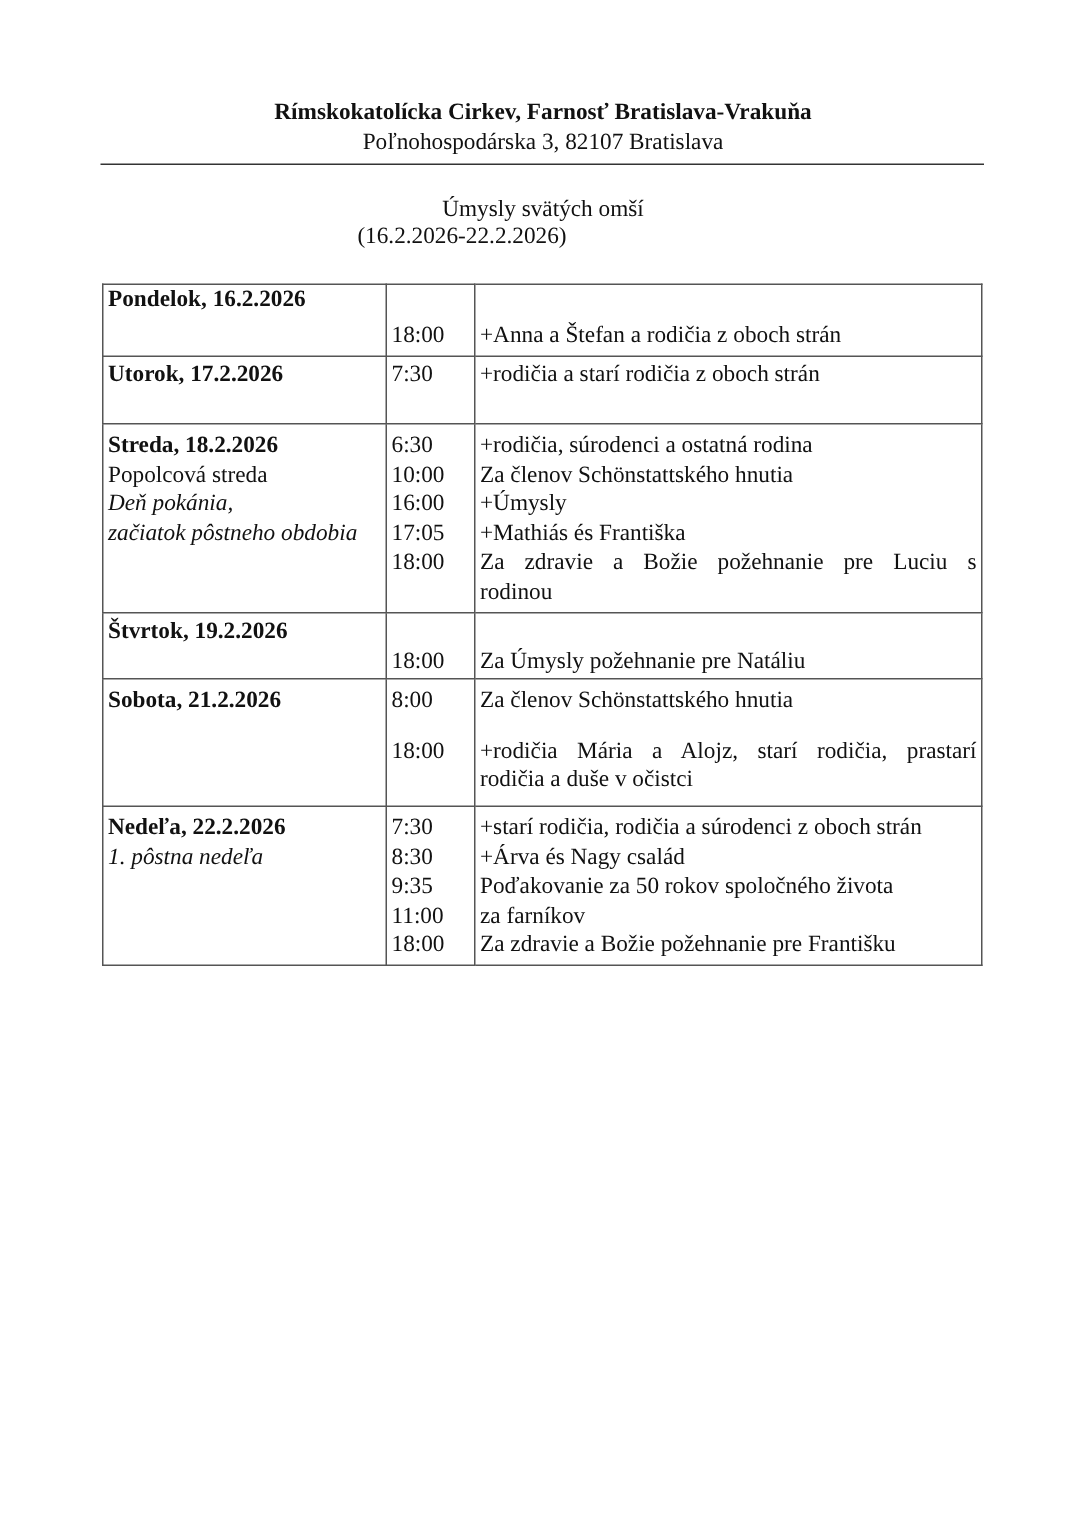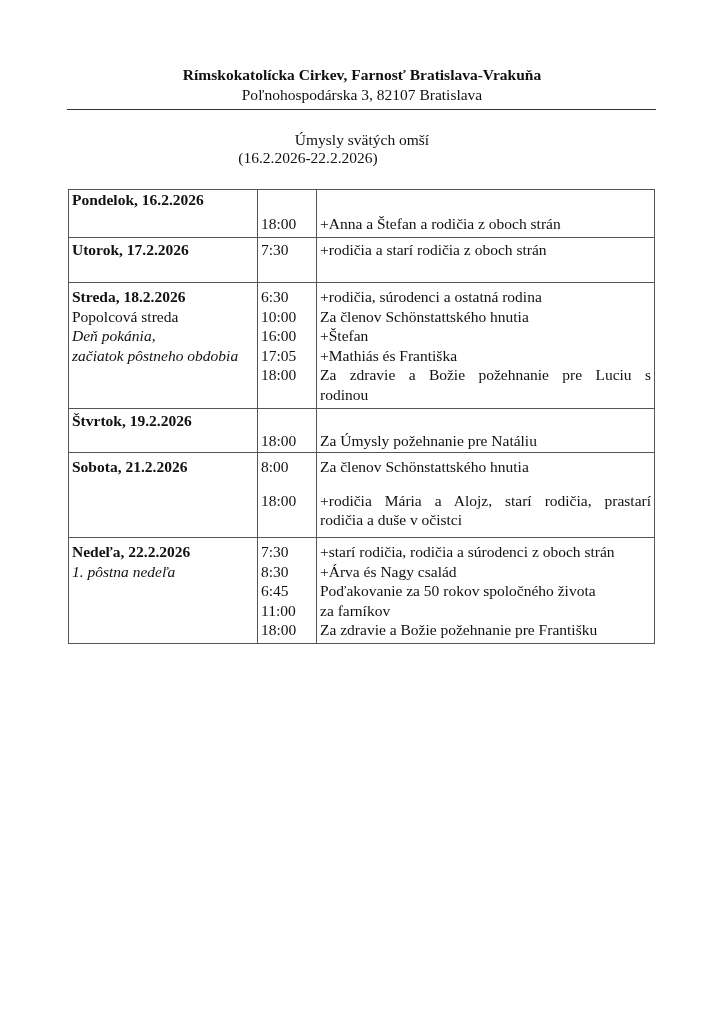--- a/index.html
+++ b/index.html
@@ -69,21 +69,21 @@
       <td class="times" style="padding-top:4px;">
         <span class="line">6:30</span>
         <span class="line">10:00</span>
         <span class="line">16:00</span>
         <span class="line">17:05</span>
         <span class="line">18:00</span>
       </td>
       <td class="intents" style="padding-top:4px;">
         <span class="line">+rodičia, súrodenci a ostatná rodina</span>
         <span class="line">Za členov Schönstattského hnutia</span>
-        <span class="line">+Štefan</span>
+        <span class="line">+Úmysly</span>
         <span class="line">+Mathiás és Františka</span>
         <span class="just">Za zdravie a Božie požehnanie pre Luciu s</span>
         <span class="line">rodinou</span>
       </td>
     </tr>
 
     <tr style="height:44px;">
       <td class="day" style="padding-top:2px;">
         <span class="day-name">Štvrtok, 19.2.2026</span>
       </td>
@@ -114,21 +114,21 @@
     </tr>
 
     <tr style="height:106px;">
       <td class="day" style="padding-top:4px;">
         <span class="day-name">Nedeľa, 22.2.2026</span>
         <span class="day-note it">1. pôstna nedeľa</span>
       </td>
       <td class="times" style="padding-top:4px;">
         <span class="line">7:30</span>
         <span class="line">8:30</span>
-        <span class="line">6:45</span>
+        <span class="line">9:35</span>
         <span class="line">11:00</span>
         <span class="line">18:00</span>
       </td>
       <td class="intents" style="padding-top:4px;">
         <span class="line">+starí rodičia, rodičia a súrodenci z oboch strán</span>
         <span class="line">+Árva és Nagy család</span>
         <span class="line">Poďakovanie za 50 rokov spoločného života</span>
         <span class="line">za farníkov</span>
         <span class="line">Za zdravie a Božie požehnanie pre Františku</span>
       </td>

